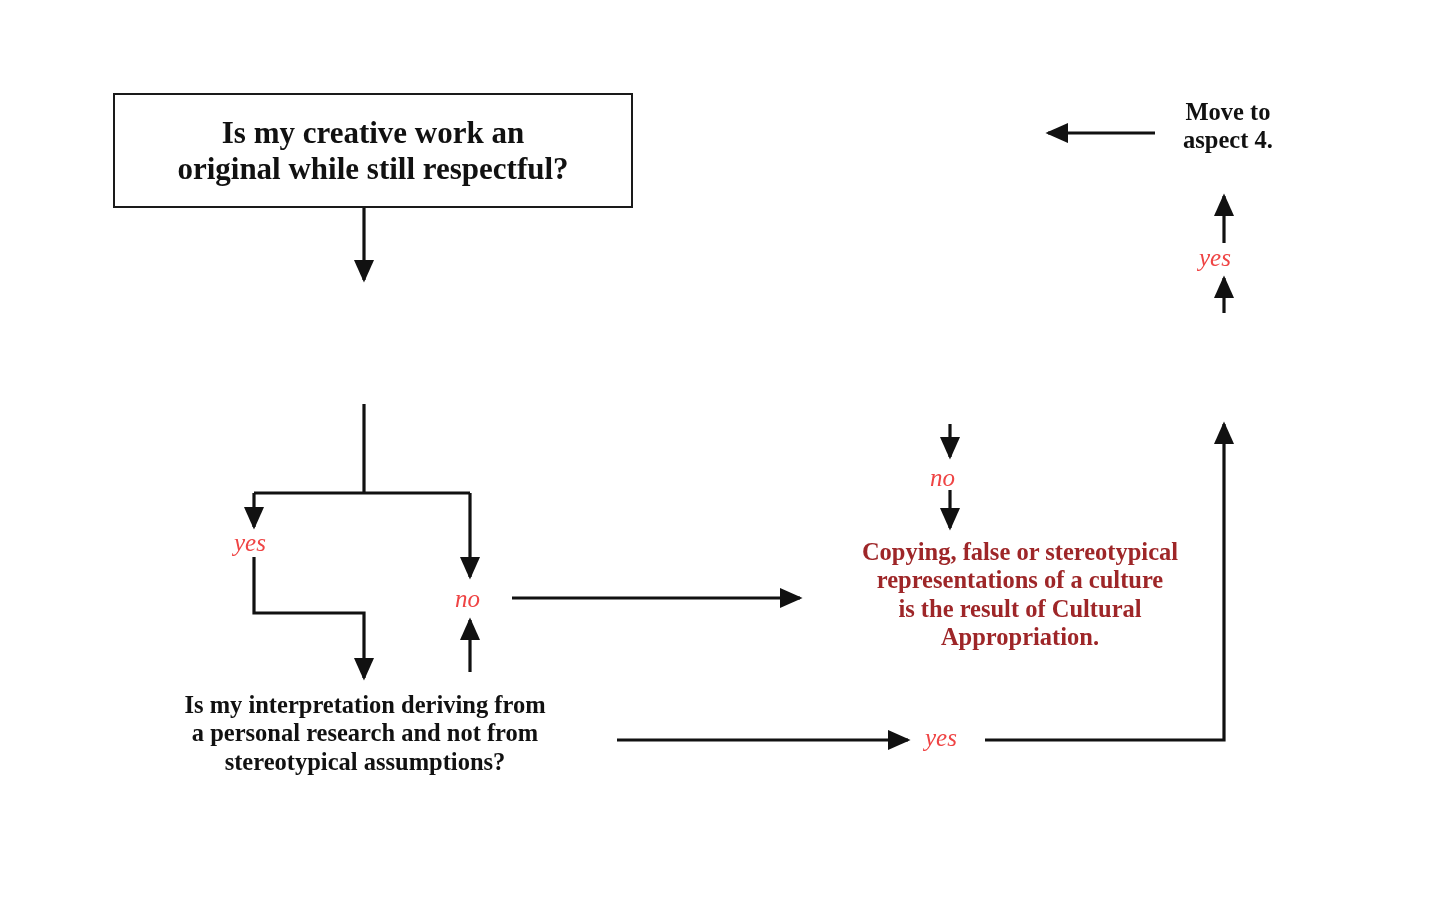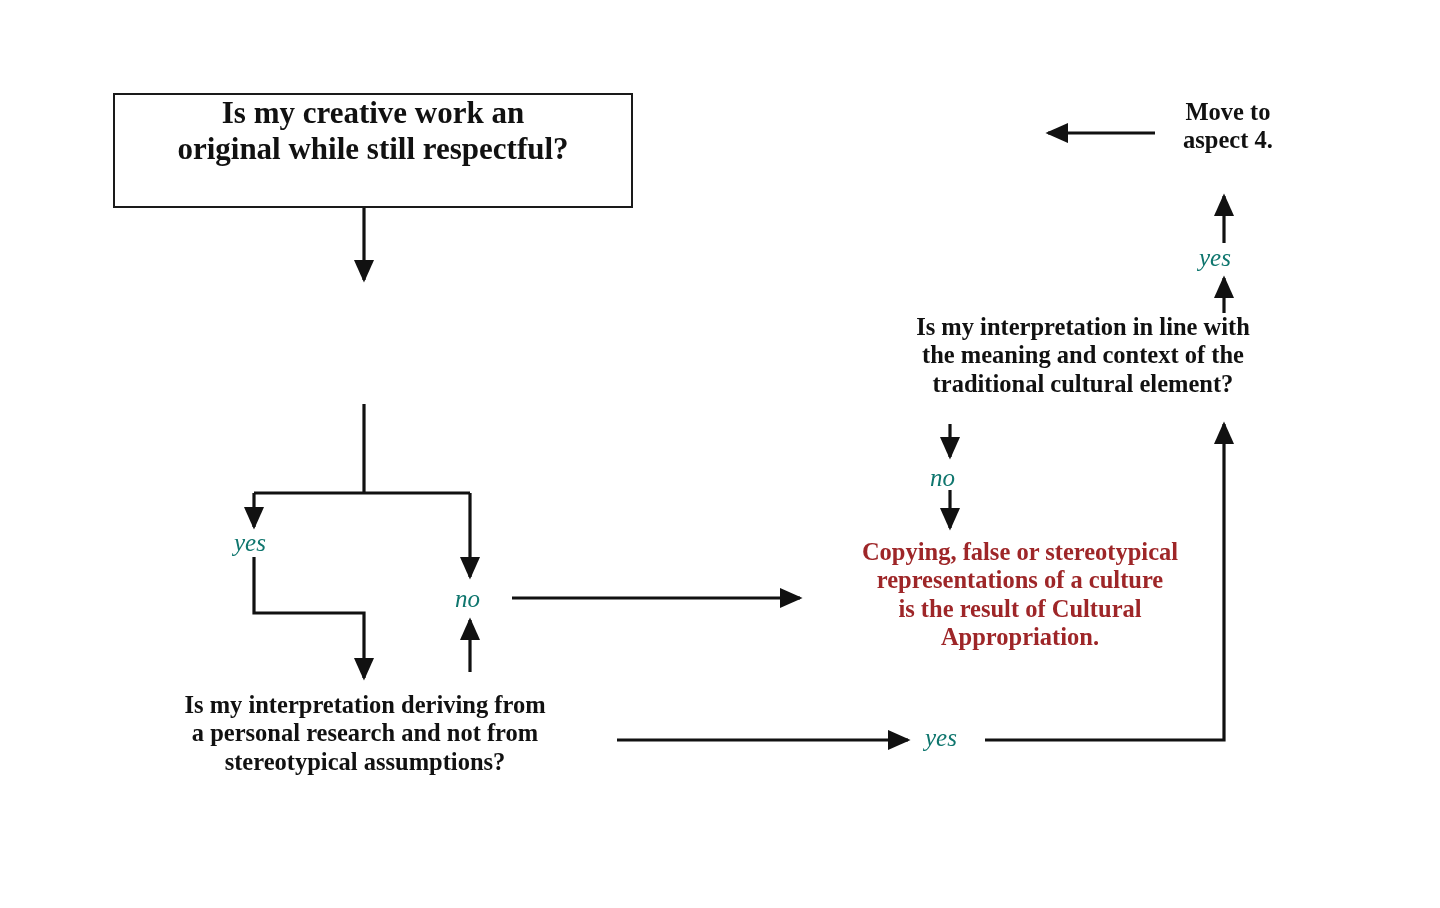--- a/index.html
+++ b/index.html
@@ -29,30 +29,31 @@
     text-align: center;
     font-weight: bold;
     color: #111111;
     line-height: 1.16;
     white-space: pre-line;
   }
   .node-boxed {
     border: 2px solid #1a1a1a;
     background: #ffffff;
     display: flex;
+    align-items: center;
     justify-content: center;
   }
   .node-terminal {
     color: #9e2628;
   }
   .edge-label {
     position: absolute;
     font-style: italic;
     font-weight: normal;
-    color: #0f766e;
+    color: #ef4444;
     text-align: center;
     white-space: nowrap;
     line-height: 1;
   }
   
   #node-root        { left: 113px;  top: 93px;  width: 516px; height: 111px; font-size: 31px; }
   #node-root .inner { padding: 0 10px; }
   #node-q1          { left: 118px;  top: 288px; width: 500px; font-size: 24.5px; }
   #node-q2          { left: 128px;  top: 691px; width: 474px; font-size: 24.5px; }
   #node-q3          { left: 866px;  top: 313px; width: 434px; font-size: 24.5px; }
@@ -115,23 +116,20 @@
   <div class="node node-boxed" id="node-root">
     <span class="inner">Is my creative work an
 original while still respectful?</span>
   </div>
 
 
   <div class="node" id="node-q2">Is my interpretation deriving from
 a personal research and not from
 stereotypical assumptions?</div>
 
-  <div class="node" id="node-q3">Is my interpretation in line with
-the meaning and context of the
-traditional cultural element?</div>
 
   <div class="node node-terminal" id="node-outcome">Copying, false or stereotypical
 representations of a culture
 is the result of Cultural
 Appropriation.</div>
 
 
   <div class="node" id="node-move">Move to
 aspect 4.</div>
 

